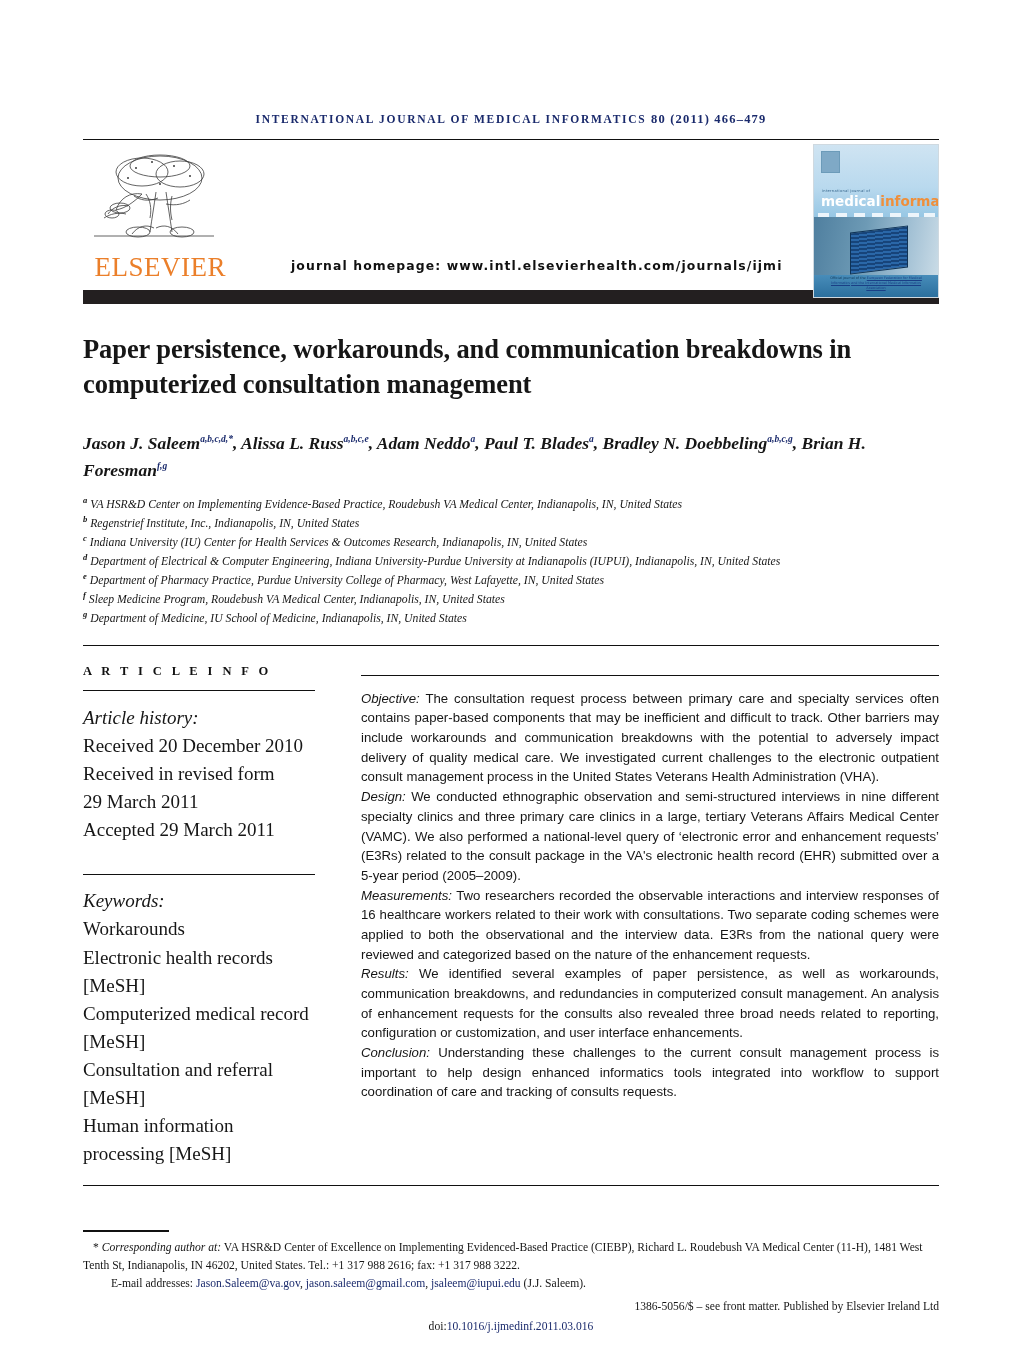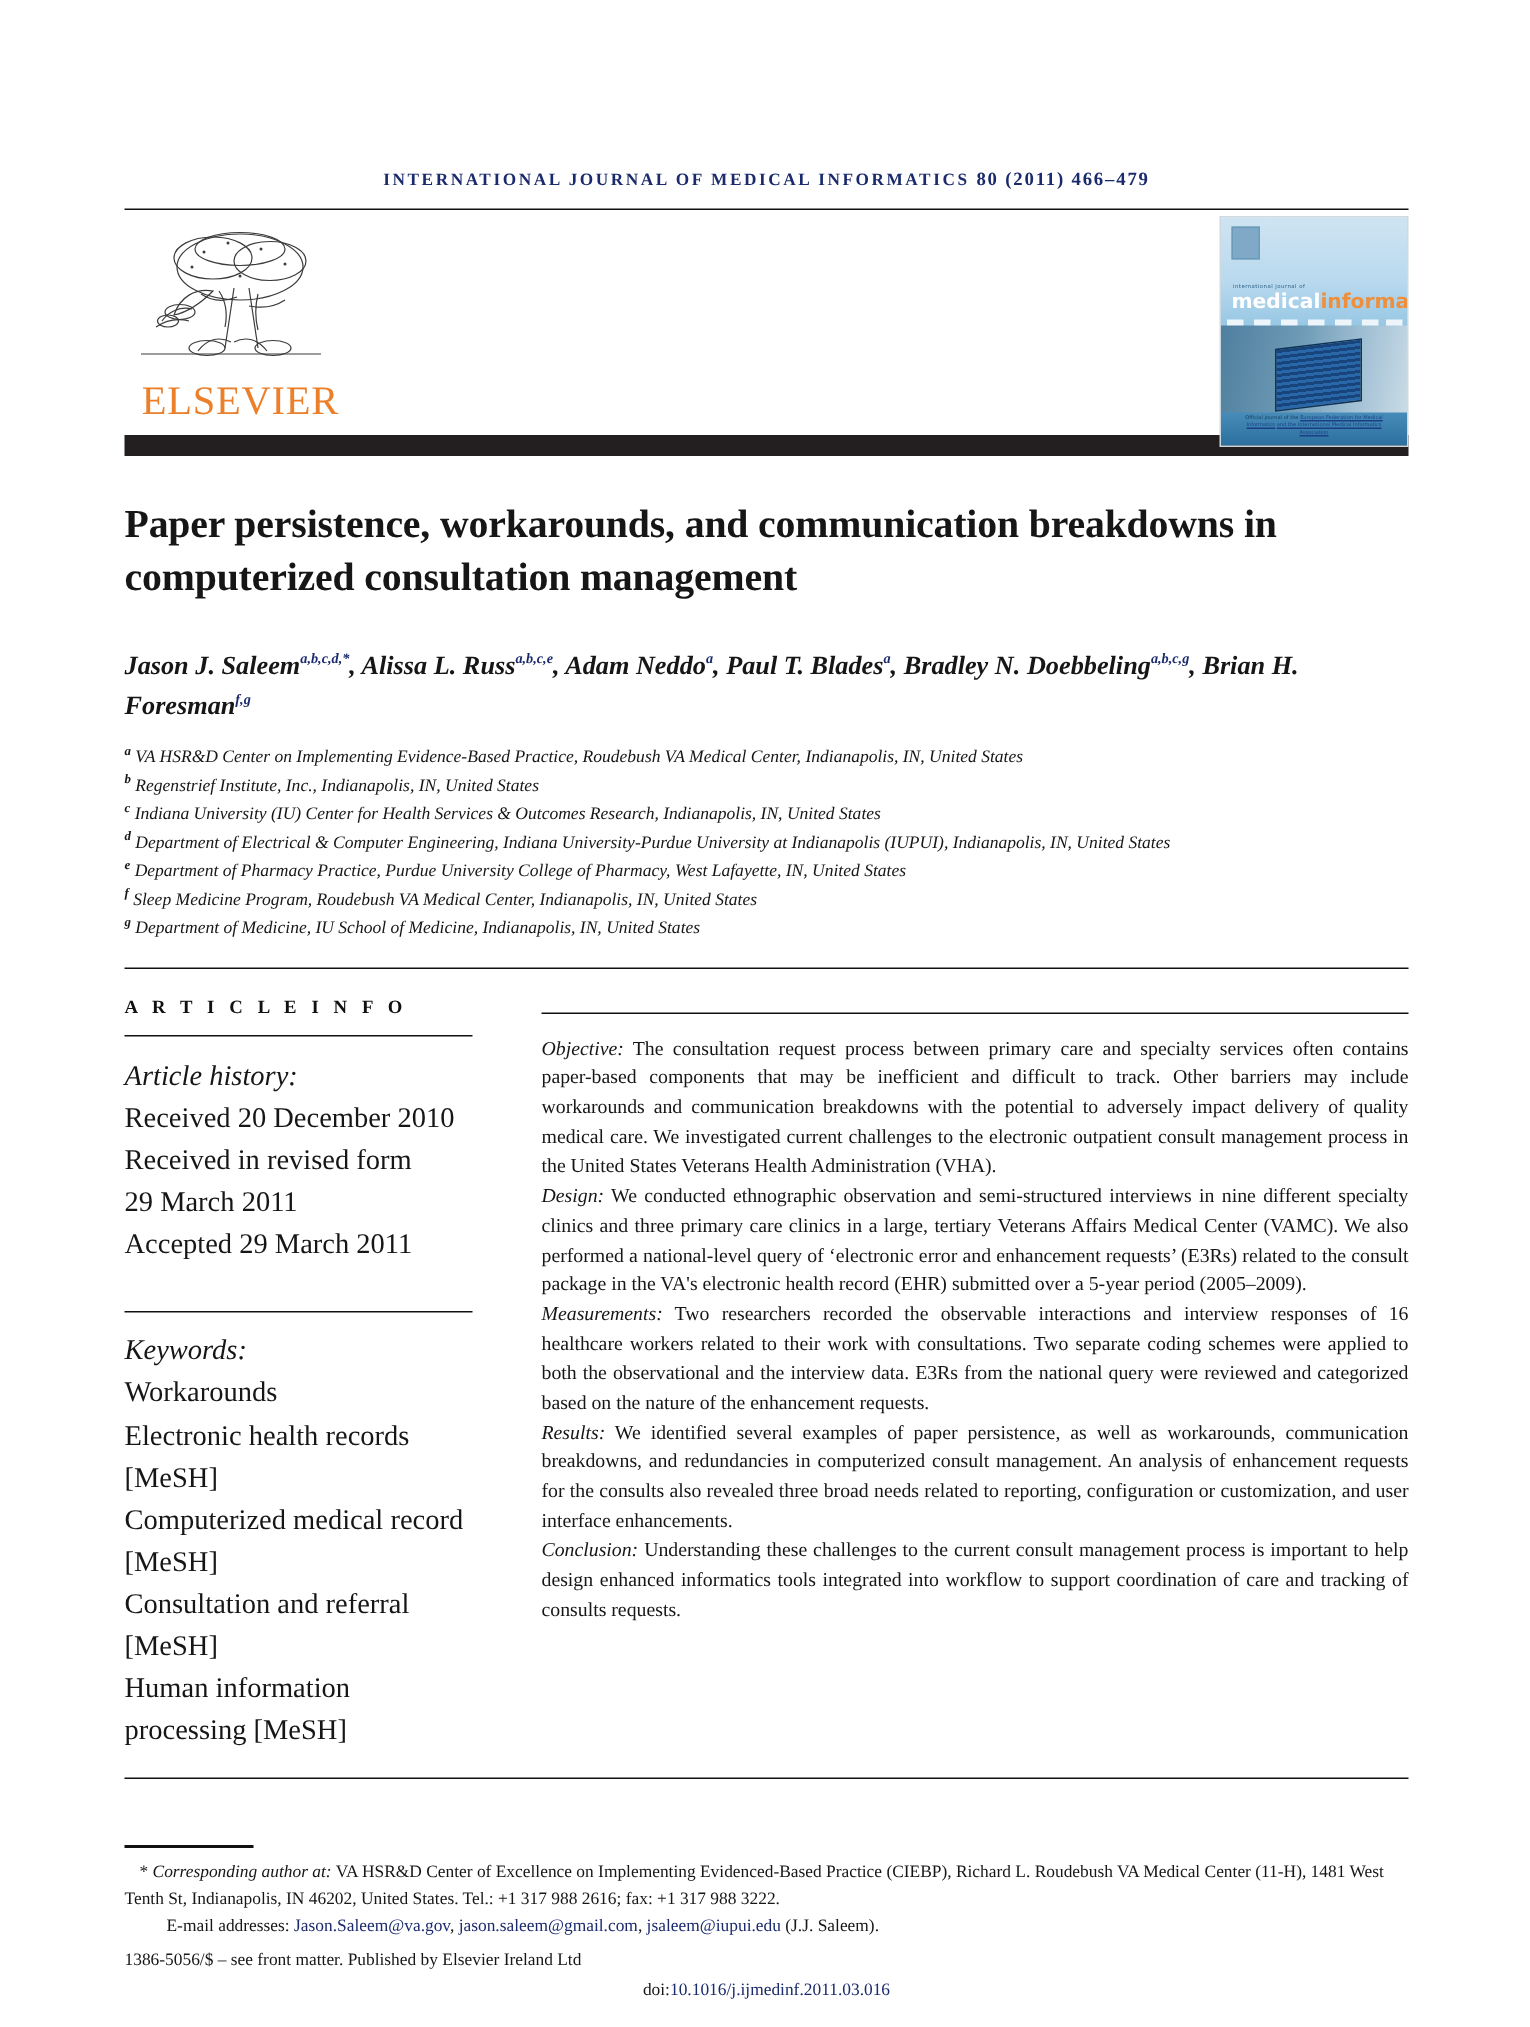--- a/index.html
+++ b/index.html
@@ -216,21 +216,21 @@
     font-family: "Liberation Serif", "DejaVu Serif", serif;
     font-size: 19px;
     line-height: 1.48;
     color: #161616;
   }
   .histblock .it, .kwblock .it { font-style: italic; }
   .kw-spacer { height: 30px; }
   .hr-kw { border-top: 1px solid #111; margin: 0 0 12px 0; }
 
   .abstract {
-    font-family: Liberation Serif, serif;
+    font-family: Liberation Sans, sans-serif;
     font-size: 13.2px;
     line-height: 1.49;
     text-align: justify;
     color: #161616;
   }
   .abstract p { margin: 0; }
   .abstract .lead { font-style: italic; }
   .pubby {
     text-align: right;
     margin-top: 14px;
@@ -253,21 +253,21 @@
   }
   .fn-rule {
     width: 86px;
     border-top: 2px solid #111;
     margin-bottom: 7px;
   }
   .footnotes .corr { text-indent: 10px; }
   .footnotes .corr .it { font-style: italic; }
   .footnotes .emails { text-indent: 28px; margin-top: 1px; }
   .blue { color: #1a2a6c; }
-  .footnotes .issn { margin-top: 5px; }
+  .footnotes .issn { margin-top: 5px; text-align: right; }
   .footnotes .doi { margin-top: 3px; color: #1a2a6c; text-align: center; }
   .footnotes .doi .lead { color: #161616; }
 </style>
 </head>
 <body>
 
 <div class="page">
   <div class="content">
 
     <div class="runhead">
@@ -304,20 +304,21 @@
               <circle cx="66" cy="14" r="1"></circle>
             <circle cx="88" cy="18" r="1"></circle>
               <circle cx="104" cy="28" r="1"></circle>
             <circle cx="42" cy="30" r="1"></circle>
               <circle cx="74" cy="36" r="1"></circle>
           </g>
         </svg>
         <div class="elsevier-word">ELSEVIER</div>
       </div>
 
+      <div class="homepage">journal homepage: www.intl.elsevierhealth.com/journals/ijmi</div>
 
       <div class="cover">
         <div class="cover-elsevier-mark"></div>
         <div class="cover-superline">international journal of</div>
         <div class="cover-title">
           <span class="w1">medical</span><span class="w2">informatics</span>
         </div>
         <div class="cover-lights">
           <span style="left:4px"></span>
             <span style="left:22px"></span>

